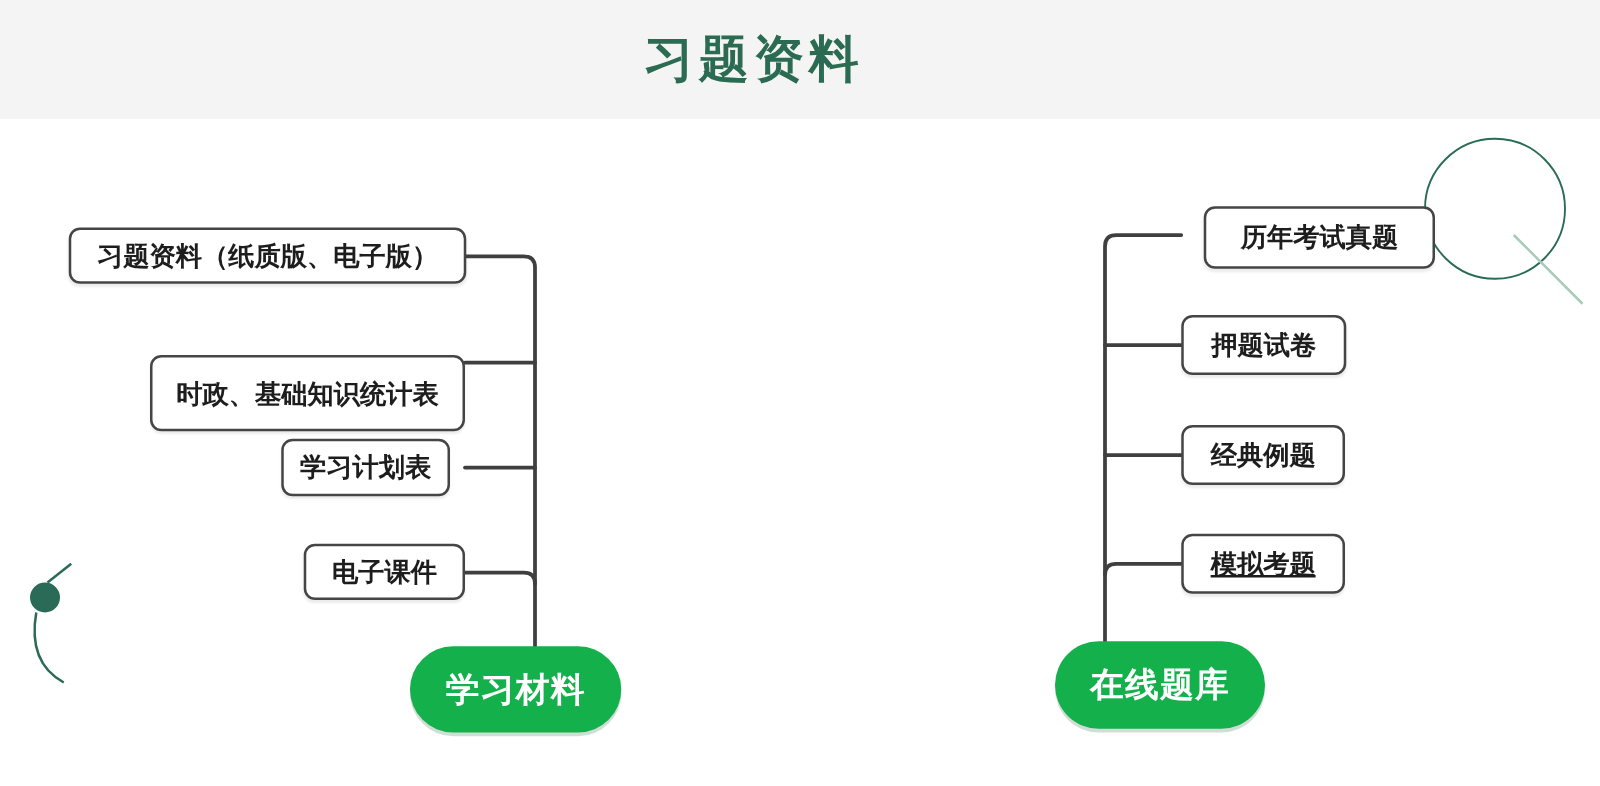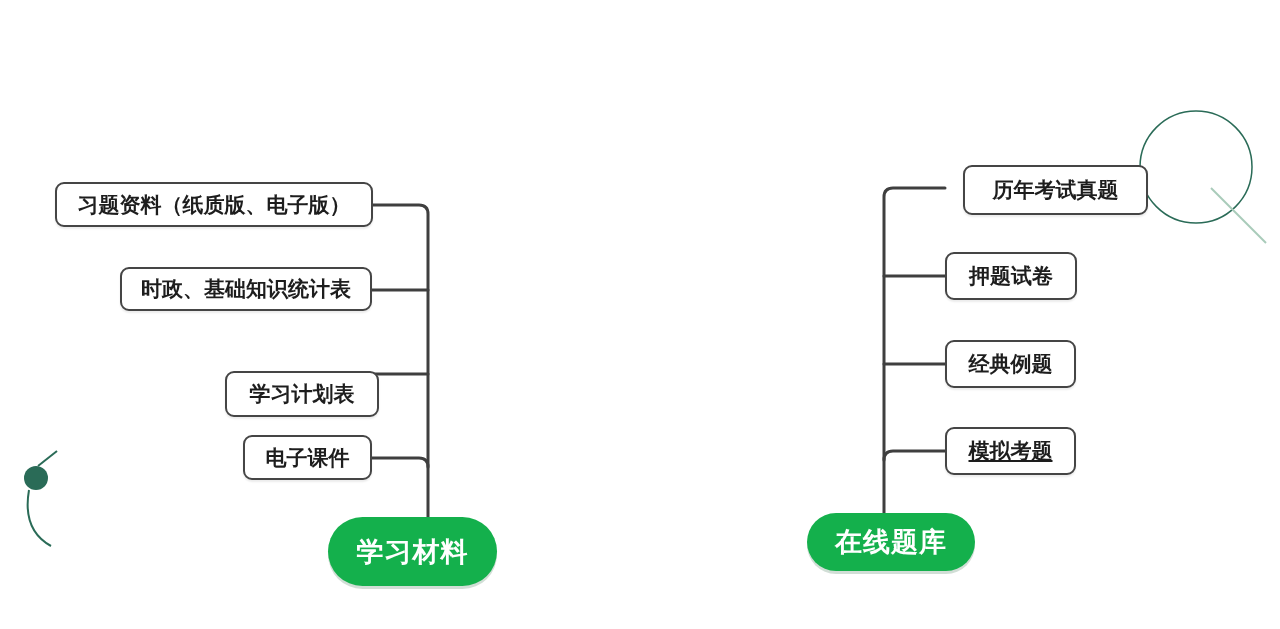--- a/index.html
+++ b/index.html
@@ -68,36 +68,39 @@
     font-size: 27px;
     font-weight: bold;
     color: #ffffff;
     letter-spacing: 1px;
     white-space: nowrap;
     box-shadow: 0 3px 0 rgba(0,70,25,0.18);
     cursor: default;
   }
   
   .box-l1 { left: 55px;  top: 182px; width: 318px; height: 45px; }
-  .box-l2 { left: 120px; top: 267px; width: 252px; height: 44px; }
-  .box-l3 { left: 225px; top: 351px; width: 154px; height: 46px; margin-top: 20px; }
+  .box-l2 { left: 120px; top: 284px; width: 252px; height: 61px; }
+  .box-l3 { left: 225px; top: 351px; width: 135px; height: 46px; }
   .box-l4 { left: 243px; top: 435px; width: 129px; height: 45px; text-align: right; }
   .pill-l { left: 328px; top: 517px; width: 169px; height: 69px; }
   
   .box-r1 { left: 963px; top: 165px; width: 185px; height: 50px; text-align: right; }
   .box-r2 { left: 945px; top: 252px; width: 132px; height: 48px; }
   .box-r3 { left: 945px; top: 340px; width: 131px; height: 48px; }
   .box-r4 { left: 945px; top: 427px; width: 131px; height: 48px; text-decoration: underline; }
-  .pill-r { left: 807px; top: 513px; width: 168px; height: 58px; }
+  .pill-r { left: 844px; top: 513px; width: 168px; height: 70px; }
 </style>
 </head>
 <body>
 
 <div class="stage">
 
+  <div class="header-band">
+    <div class="page-title">习题资料</div>
+  </div>
 
   <svg class="connectors" viewBox="0 0 1280 629">
 
     <g stroke="#3f3f3f" stroke-width="3" fill="none" stroke-linecap="round">
       <path d="M373,205 H419 Q428,205 428,214 V517"></path>
       <path d="M372,290 H428"></path>
       <path d="M372,374 H428"></path>
       <path d="M372,458 H419 Q428,458 428,467"></path>
 
       <path d="M945,188 H893 Q884,188 884,197 V513"></path>

